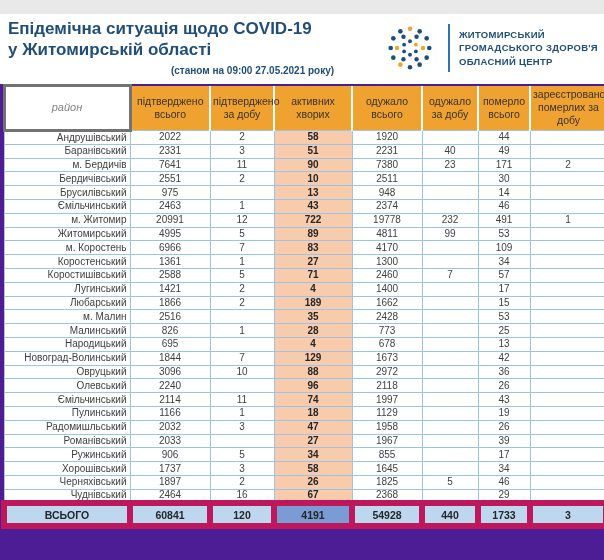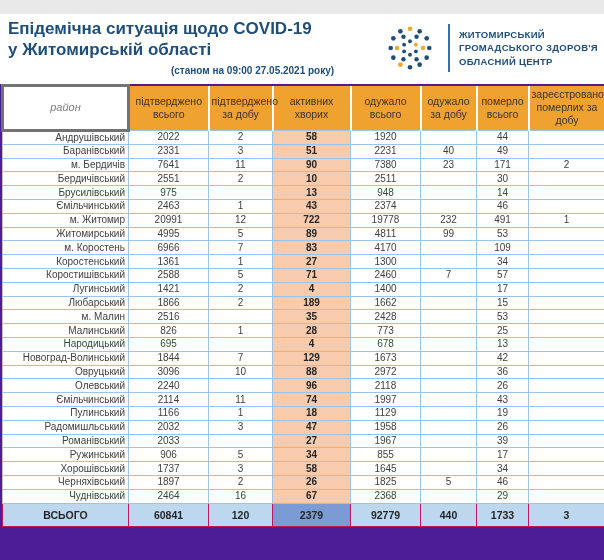--- a/index.html
+++ b/index.html
@@ -37,21 +37,21 @@
     font-style:italic; font-size:11px;
   }
   thead th:nth-child(2) { border-left:none; }
   tbody td {
     border:1px solid #9DC3E6; height:13.8px; text-align:center;
     padding:0 3px; line-height:1; background:#ffffff;
   }
   tbody td.c-district { text-align:right; padding-left:6px; border-left-color:#BFBFBF; }
   tbody td.c-active { background:#F8CBAD; font-weight:bold; color:#262626; }
   tfoot td {
-    background:#BDD7EE; border:1px solid #be185d; height:23px;
+    background:#BDD7EE; border:6px solid #be185d; height:23px;
     text-align:center; font-weight:bold; font-size:10.5px; color:#262626;
   }
   tfoot td.c-active { background:#7A9BD4; }
 </style>
 </head>
 <body>
 
 <div class="page">
 
   <div class="top-header">
@@ -393,22 +393,22 @@
     <td></td>
     <td>29</td>
     <td></td>
   </tr>
       </tbody>
     <tfoot>
       <tr>
         <td>ВСЬОГО</td>
         <td>60841</td>
         <td>120</td>
-        <td class="c-active">2379</td>
-        <td>92779</td>
+        <td class="c-active">4191</td>
+        <td>54928</td>
         <td>440</td>
         <td>1733</td>
         <td>3</td>
       </tr>
     </tfoot>
   </table>
 
 </div>
 
 </body></html>

